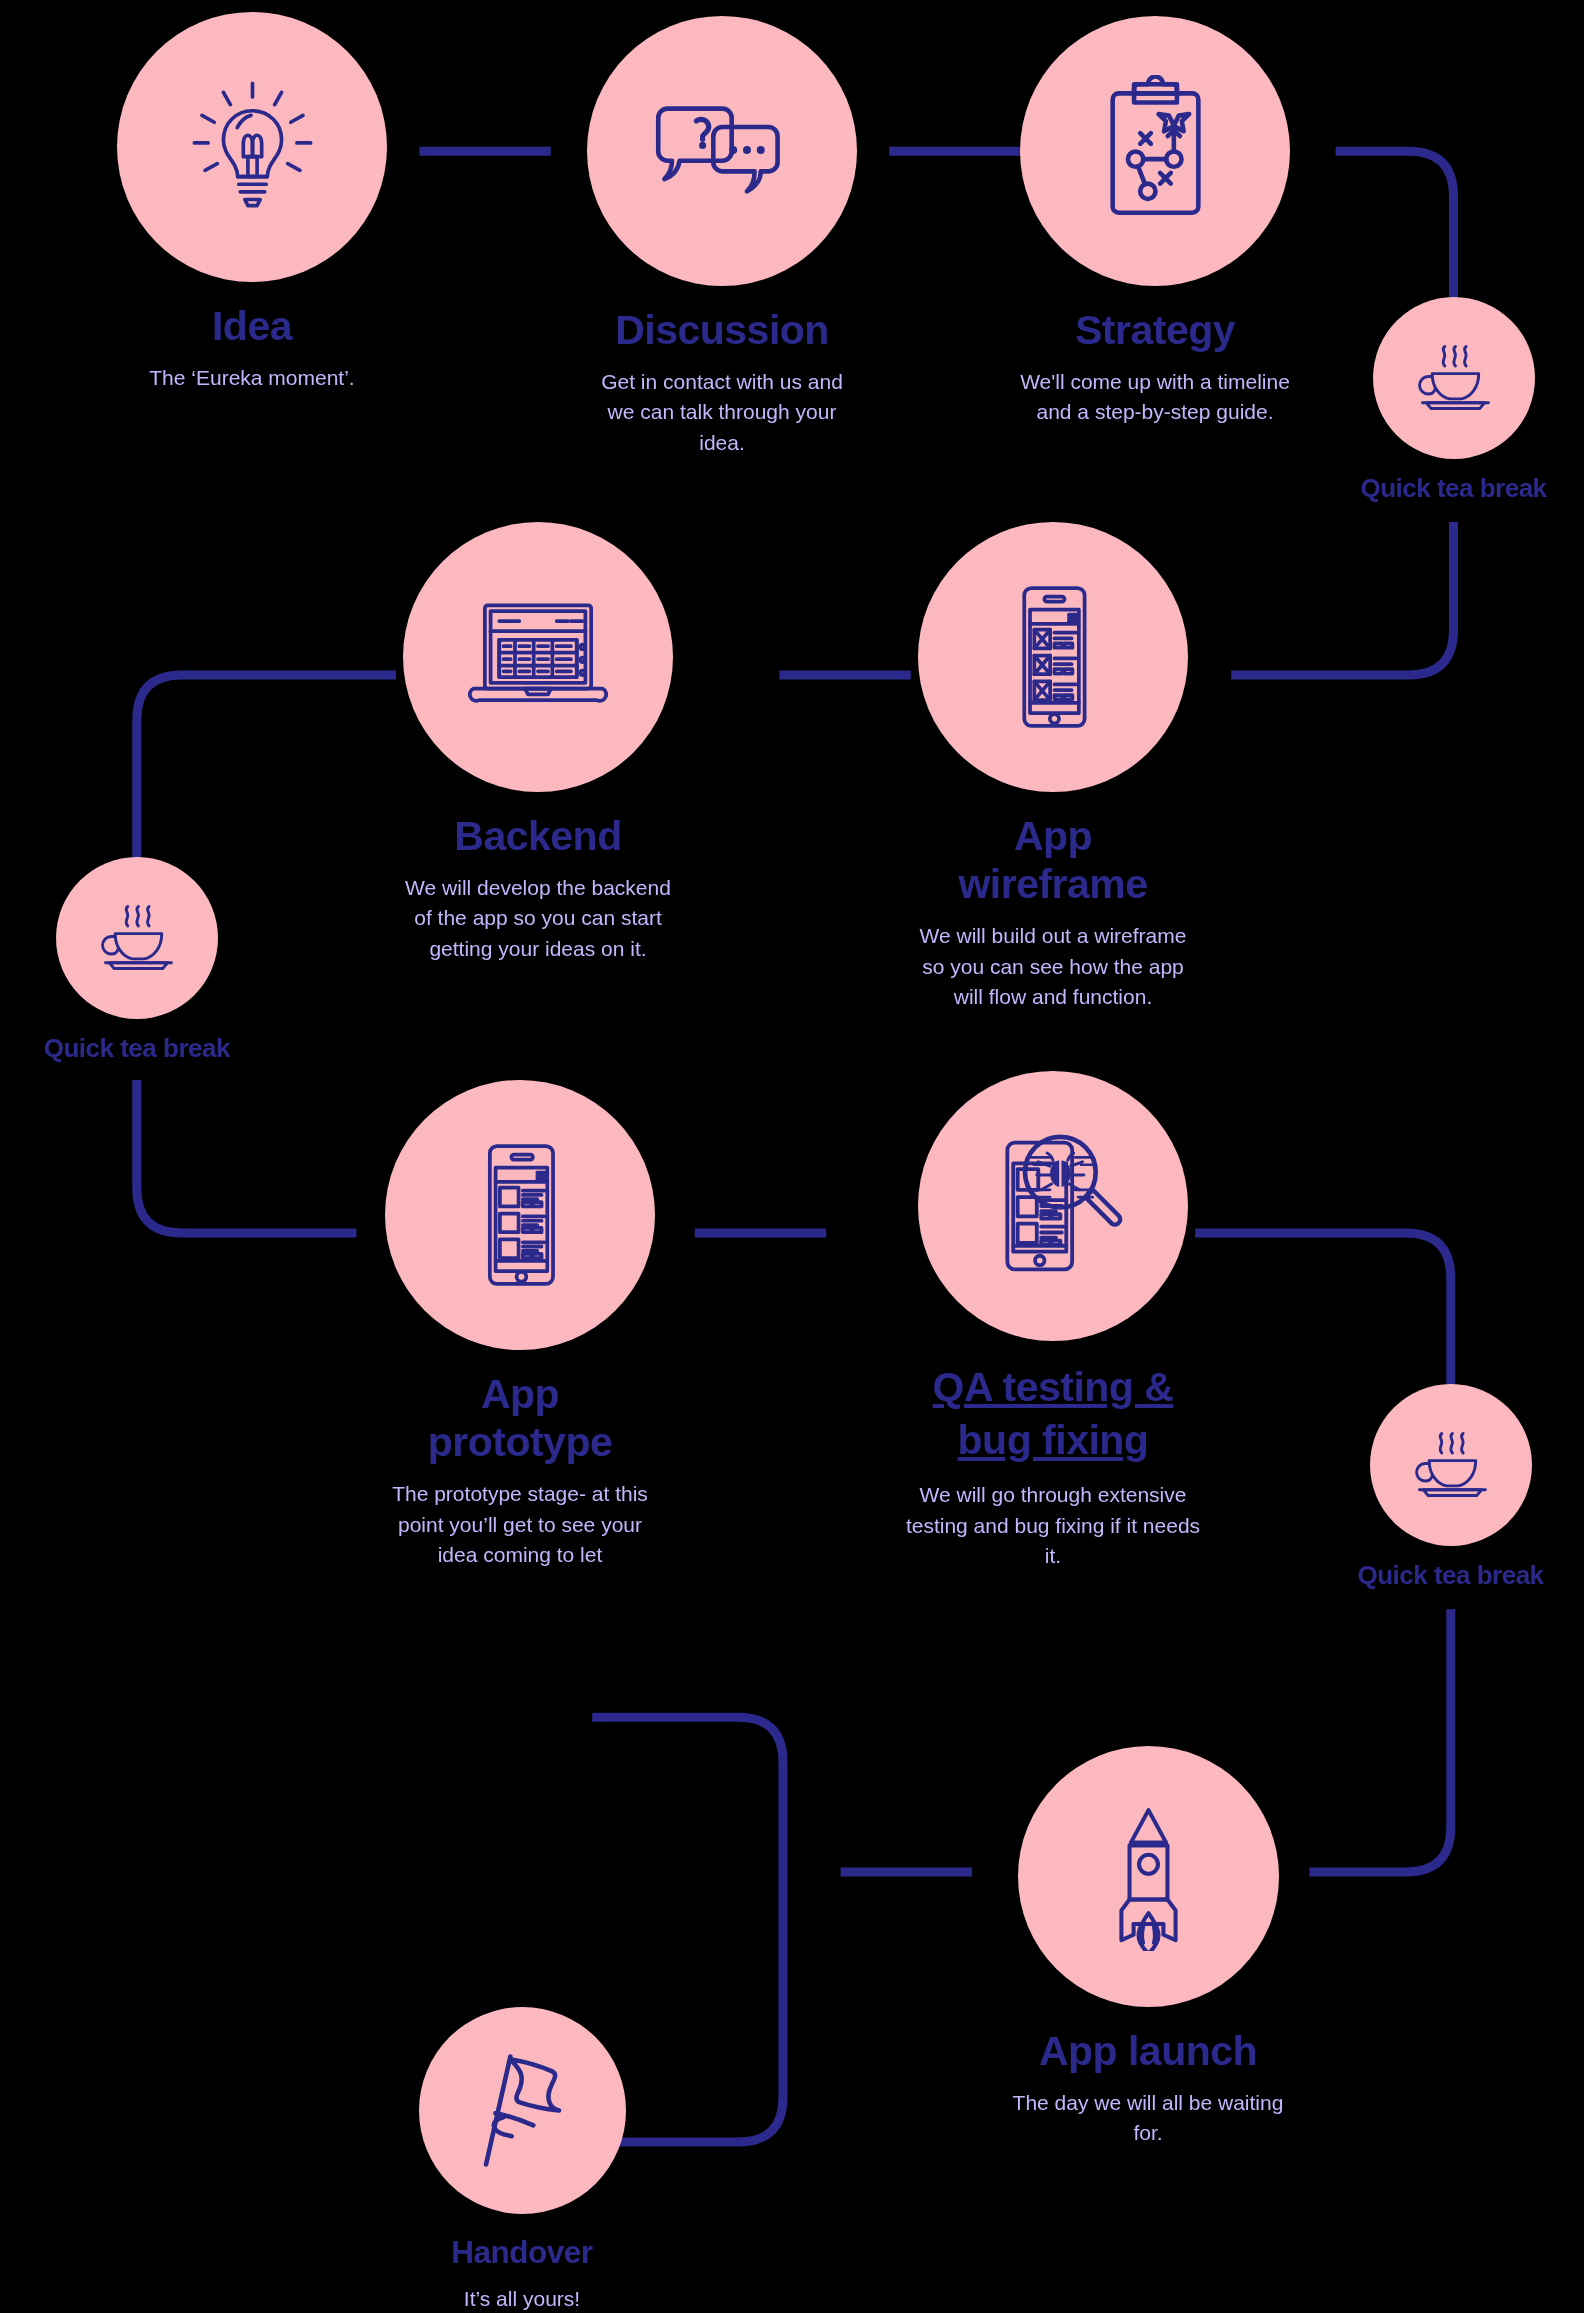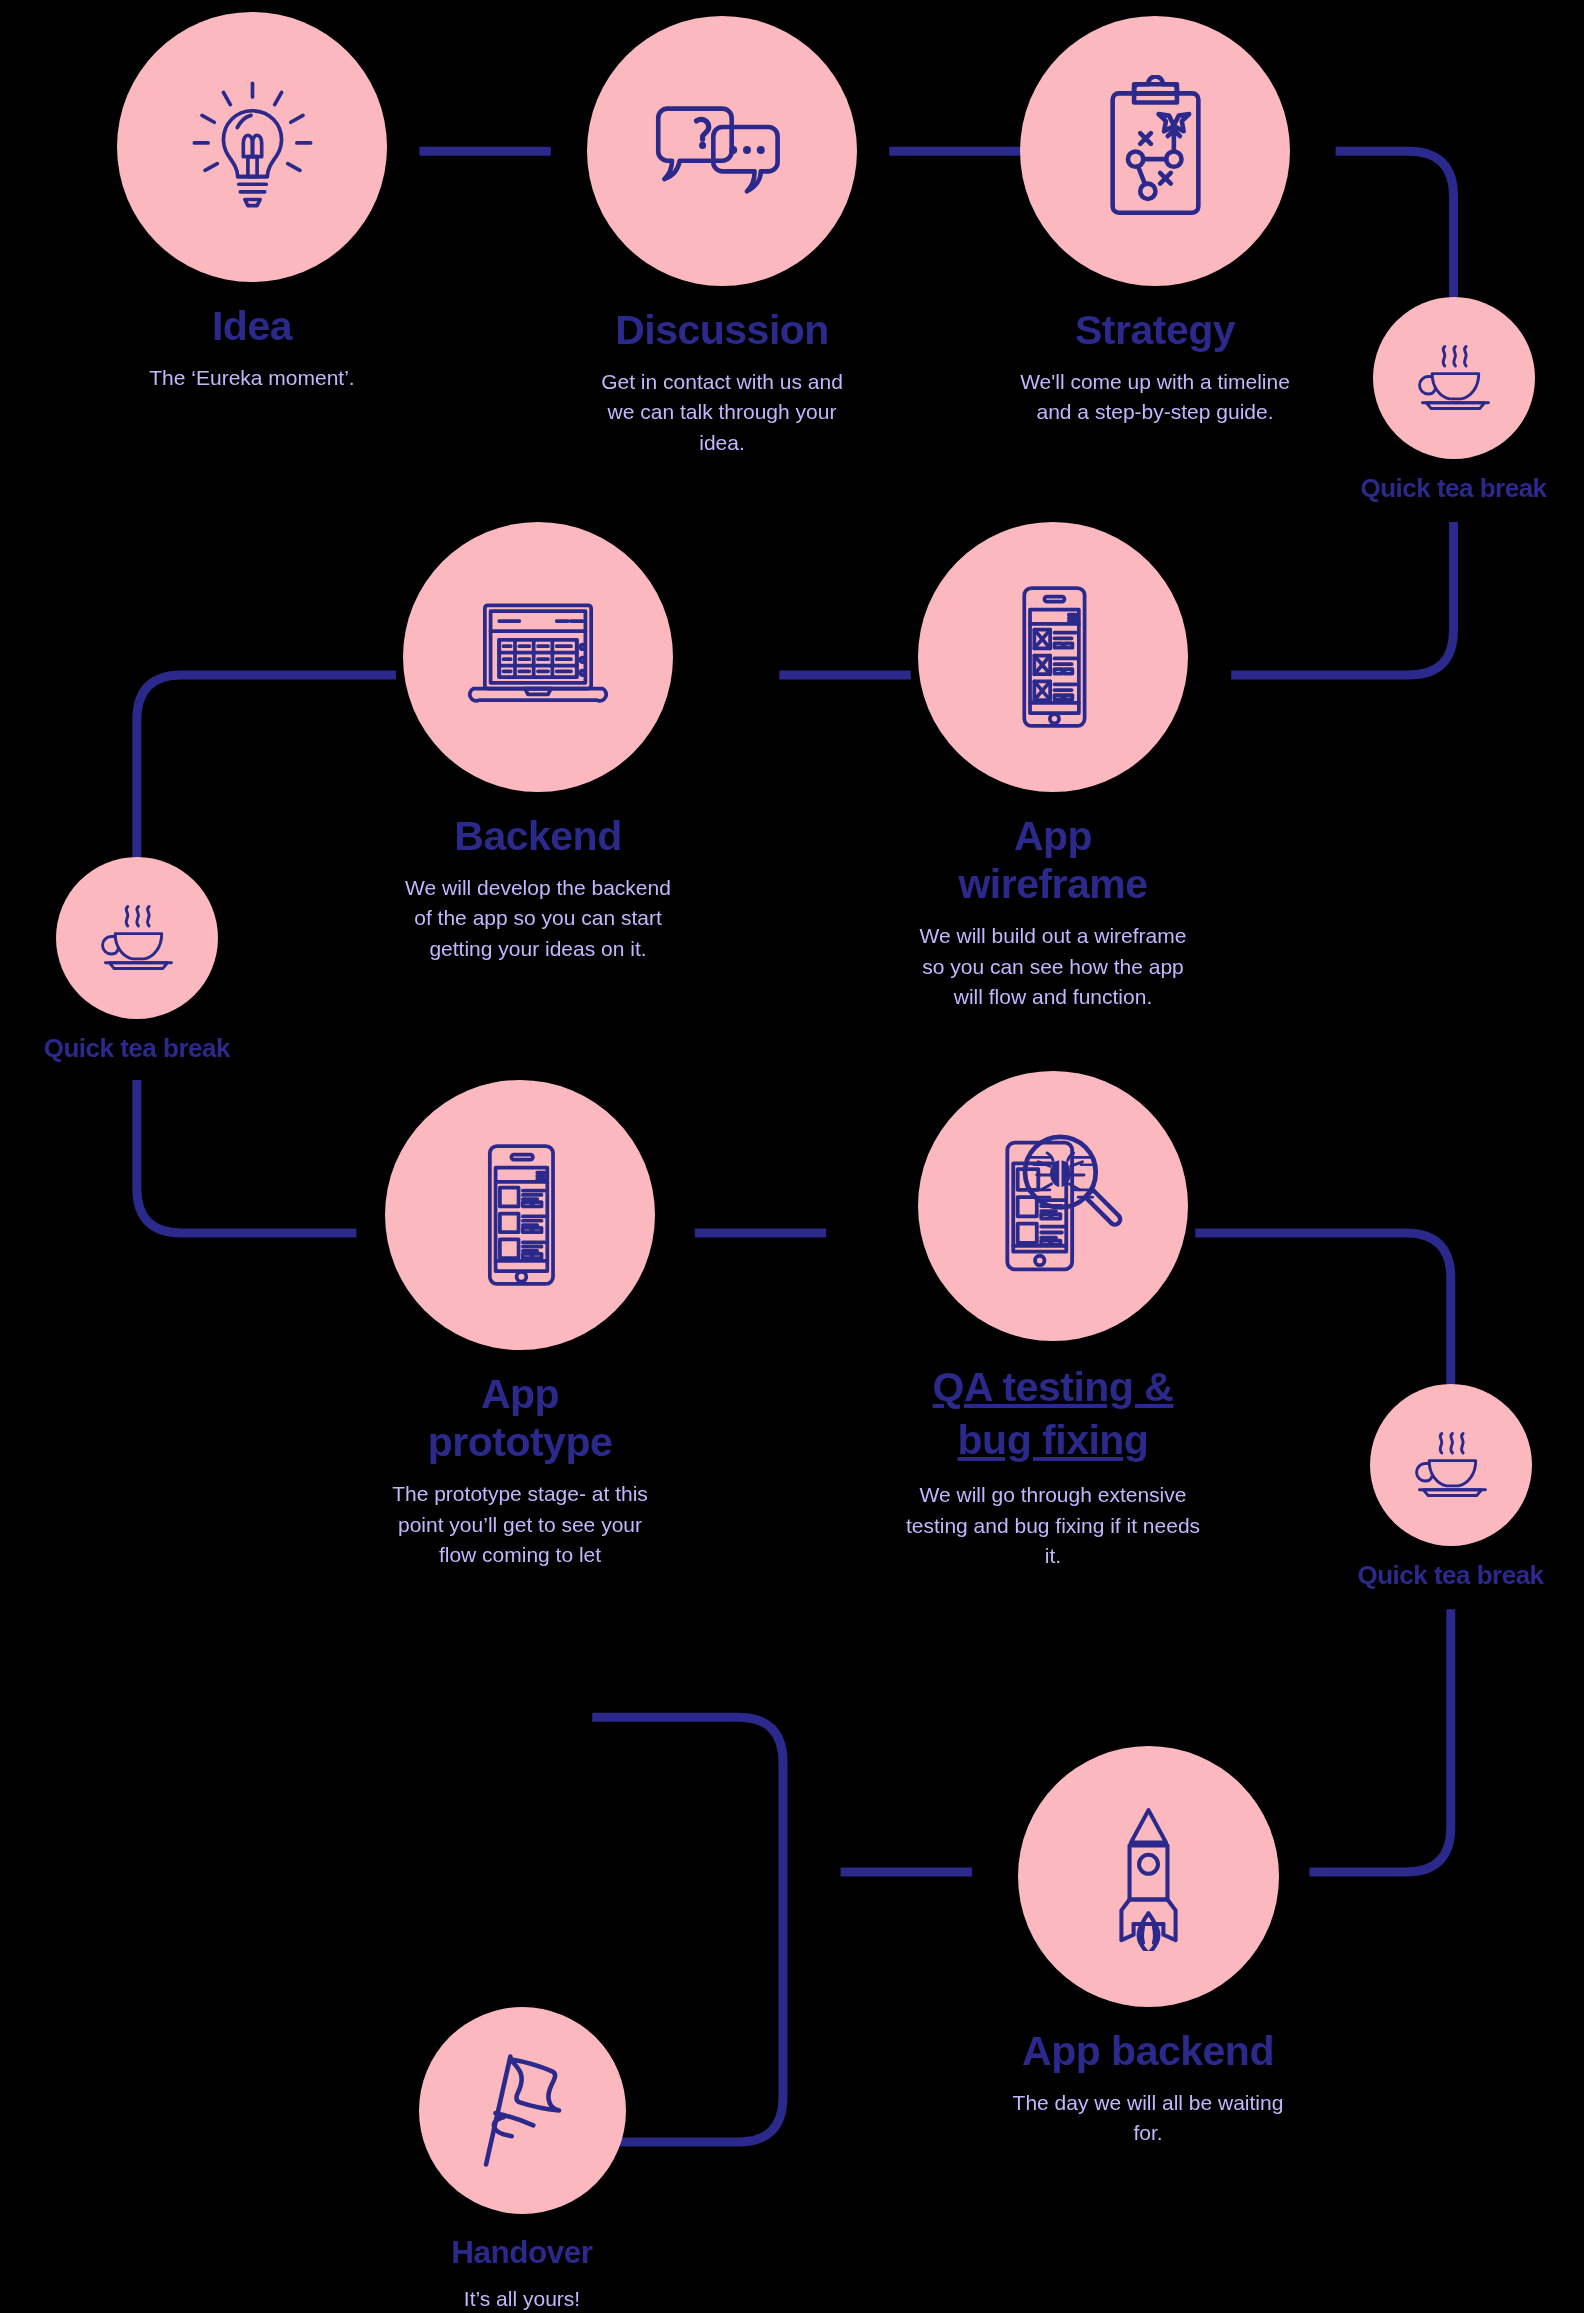--- a/index.html
+++ b/index.html
@@ -236,21 +236,21 @@
           <rect x="36" y="72" width="13" height="13"></rect>
           <path d="M52 74h15M52 77h13M52 80h10"></path>
           <rect x="52" y="82" width="6" height="3"></rect>
             <rect x="59" y="82" width="6" height="3"></rect>
           <path d="M33 87h36"></path>
           <circle cx="51" cy="98" r="3.4"></circle>
         </svg>
       </span>
     </div>
     <div class="title">App prototype</div>
-    <div class="desc">The prototype stage- at this point you’ll get to see your flow coming to let</div>
+    <div class="desc">The prototype stage- at this point you’ll get to see your idea coming to let</div>
   </div>
 
   <div class="node big" style="left:900px;top:1071px;width:306px;">
     <div class="bubble" style="width:270px;height:270px;">
       <span>
         <svg width="162" height="162" viewBox="0 0 110 110" fill="none" stroke="#2b2a8c" stroke-width="2.6" stroke-linecap="round" stroke-linejoin="round">
           <rect x="24" y="12" width="44" height="86" rx="5"></rect>
           <rect x="28" y="26" width="36" height="60"></rect>
           <rect x="31" y="30" width="14" height="14"></rect>
           <rect x="31" y="49" width="13" height="13"></rect>
@@ -303,21 +303,21 @@
           <path d="M50 6l13 24H37z"></path>
           <path d="M36 32h28v40H36z"></path>
           <circle cx="50" cy="46" r="7"></circle>
           <path d="M36 72h28l6 8v22l-9-4v-8H39v8l-9 4V80z"></path>
           <path d="M39 90h22"></path>
           <path d="M50 82c7 10 9 16 6 22-2 4-4 6-6 8-2-2-4-4-6-8-3-6-1-12 6-22z"></path>
           <path d="M46 92c-1 5-1 9 0 12M54 92c1 5 1 9 0 12"></path>
         </svg>
       </span>
     </div>
-    <div class="title">App backend</div>
+    <div class="title">App launch</div>
     <div class="desc">The day we will all be waiting for.</div>
   </div>
 
   <div class="node big" style="left:378px;top:2007px;width:288px;">
     <div class="bubble" style="width:207px;height:207px;">
       <span>
         <svg width="135" height="135" viewBox="0 0 100 100" fill="none" stroke="#2b2a8c" stroke-width="3.4" stroke-linecap="round" stroke-linejoin="round">
           <path d="M23 90L41 10"></path>
           <path d="M41 12c12 2 22 5 31 9 3 1.5 2.5 4 1 7-3 6-5 11-3 16 1 3 4 5 7 6-10-1-20-3-29-6-3-1-3-4-1.5-7 2.5-5 4-10 2-15-1-3-4-6-7.5-10z"></path>
           <path d="M30 52c10 2 19 5 28 9"></path>

